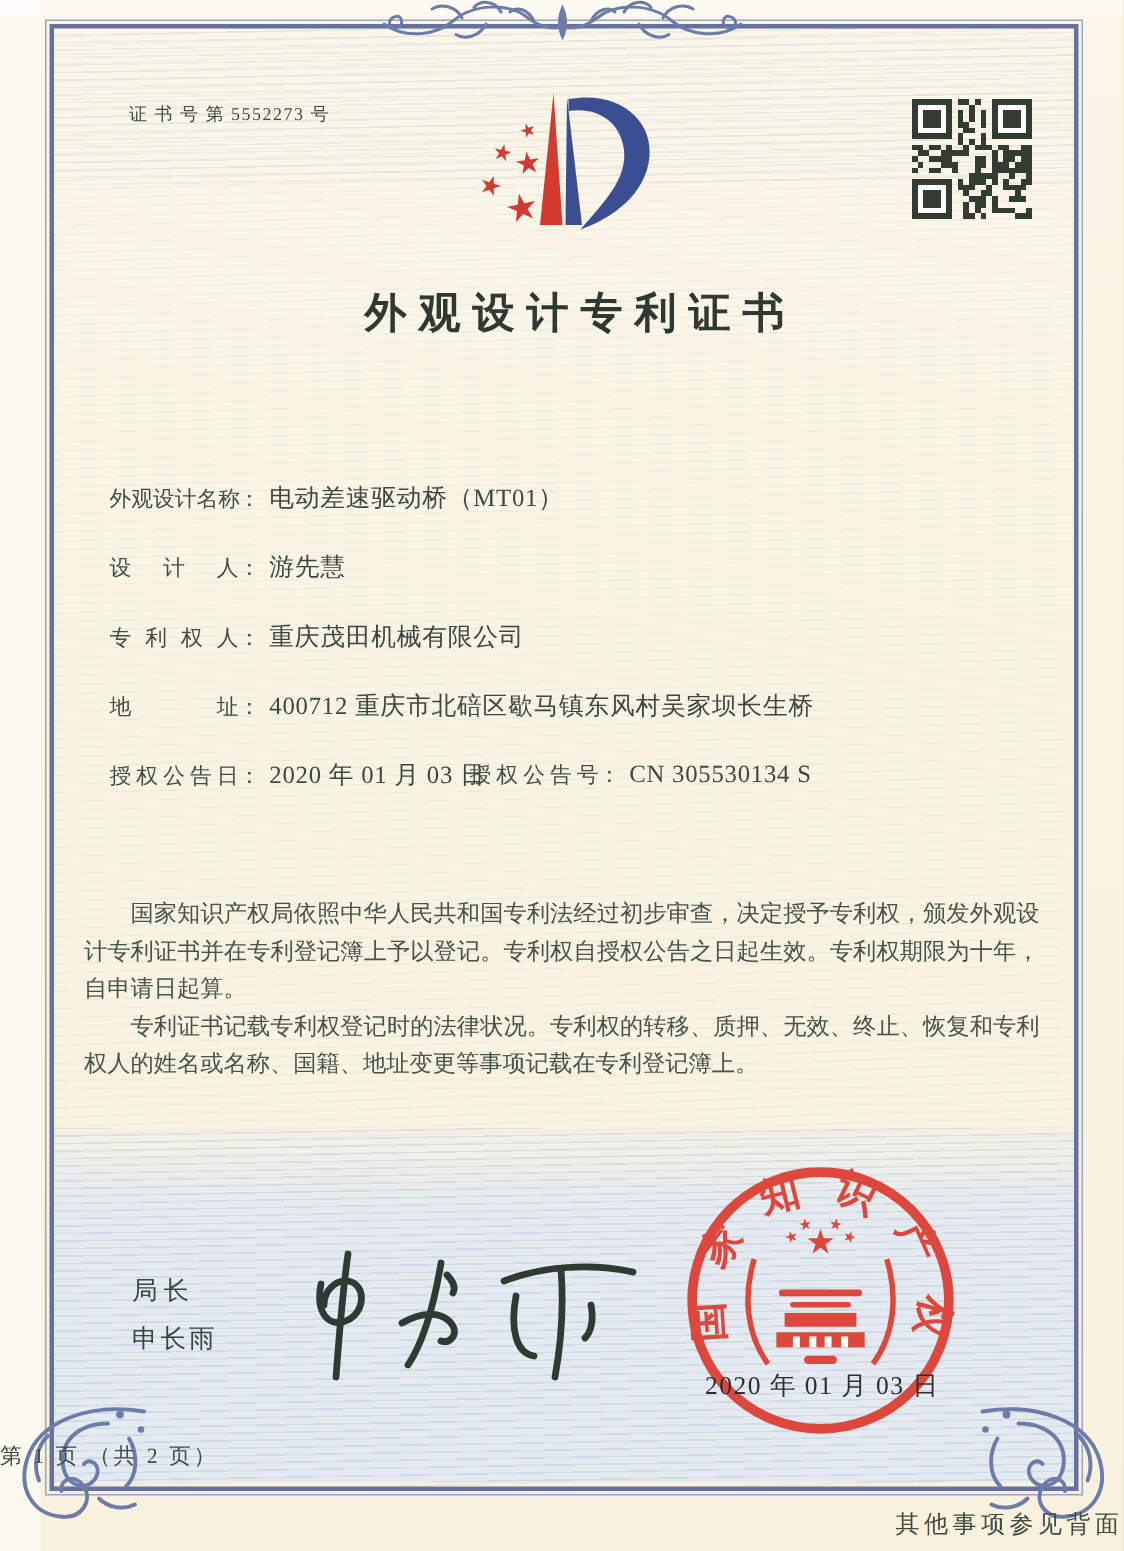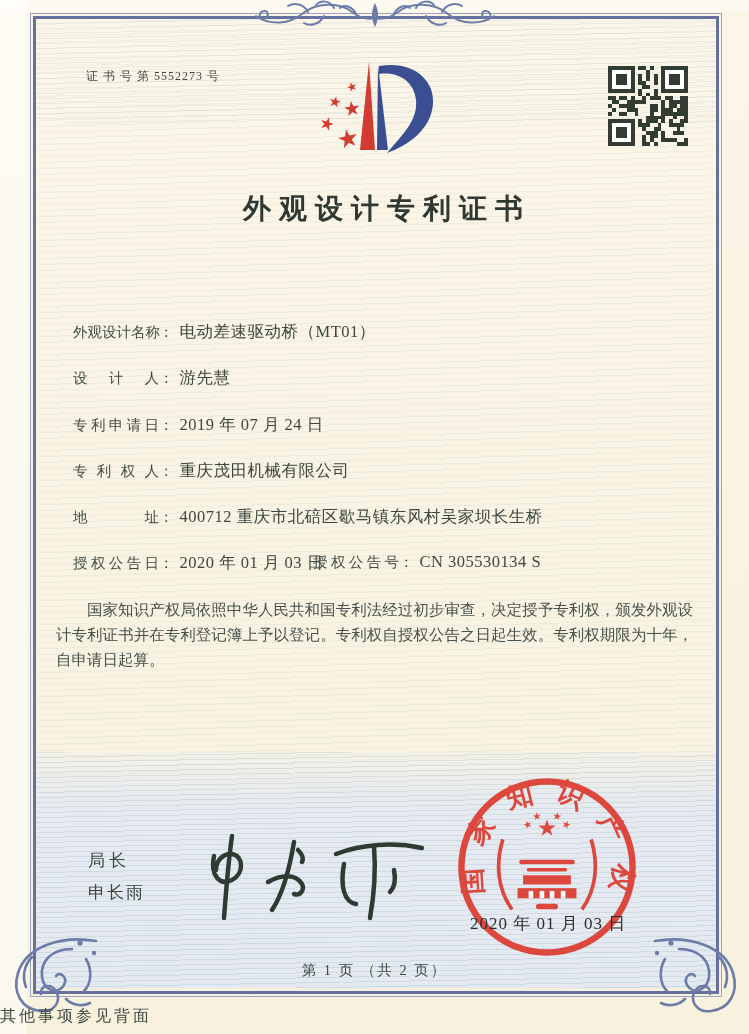--- a/index.html
+++ b/index.html
@@ -60,23 +60,23 @@
     font-size:15.5px;line-height:25px;text-align:justify;}
   .body-text p{margin:0;text-indent:2em;}
 
   .sig-title{position:absolute;left:88px;top:849px;font-size:17px;letter-spacing:4px;color:#39453d;}
   .sig-name{position:absolute;left:88px;top:881px;font-size:17px;letter-spacing:2px;color:#39453d;text-align:right;}
   .handwriting{position:absolute;left:198px;top:830px;}
 
   .seal{position:absolute;left:455px;top:775px;opacity:.92;}
   .seal-date{position:absolute;left:470px;top:912px;font-size:17px;color:#2d2d2d;letter-spacing:1px;z-index:5;}
 
-  .page-info{position:absolute;left:0;right:0;top:961px;text-align:center;
+  .page-info{position:absolute;left:0;right:0;top:961px;text-align:left;
     font-size:14.5px;color:#3e4a42;letter-spacing:2px;}
-  .back-note{position:absolute;left:0;right:0;top:1006px;text-align:left;
+  .back-note{position:absolute;left:0;right:0;top:1006px;text-align:right;
     font-size:16px;color:#3f4a41;letter-spacing:3px;}
 </style>
 </head>
 <body>
 
 <div class="page">
 
   <div class="left-margin"></div>
   <div class="top-margin"></div>
 
@@ -294,38 +294,36 @@
   <div class="doc-title">外观设计专利证书</div>
 
   <div class="fields">
     <div class="row">
       <span class="lbl">外观设计名称</span><span class="colon">：</span><span class="val">电动差速驱动桥（MT01）</span>
     </div>
     <div class="row">
       <span class="lbl">设计人</span><span class="colon">：</span><span class="val">游先慧</span>
     </div>
     <div class="row">
-      <span class="lbl">专利申请日</span><span class="colon">：</span><span class="val">2019 年 07 月 24 日</span>
-    </div>
-    <div class="row">
       <span class="lbl">专利权人</span><span class="colon">：</span><span class="val">重庆茂田机械有限公司</span>
     </div>
     <div class="row">
       <span class="lbl">地址</span><span class="colon">：</span><span class="val">400712 重庆市北碚区歇马镇东风村吴家坝长生桥</span>
     </div>
     <div class="row">
       <span class="lbl">授权公告日</span><span class="colon">：</span><span class="val">2020 年 01 月 03 日</span>
       <span class="pair2">
         <span class="lbl">授权公告号</span><span class="colon">：</span><span class="val">CN 305530134 S</span>
       </span>
     </div>
   </div>
 
   <div class="body-text">
     <p>国家知识产权局依照中华人民共和国专利法经过初步审查，决定授予专利权，颁发外观设计专利证书并在专利登记簿上予以登记。专利权自授权公告之日起生效。专利权期限为十年，自申请日起算。</p>
+    <p>专利证书记载专利权登记时的法律状况。专利权的转移、质押、无效、终止、恢复和专利权人的姓名或名称、国籍、地址变更等事项记载在专利登记簿上。</p>
   </div>
 
   <div class="sig-title">局长</div>
   <div class="sig-name">申长雨</div>
   <div class="handwriting">
     <svg width="240" height="92" viewBox="0 0 240 92" fill="none" stroke="#2f3a33" stroke-width="4.5" stroke-linecap="round">
       <path d="M34,6 C30,34 28,62 26,88"></path>
       <path d="M16,26 C12,46 22,56 34,50 C46,44 46,26 34,24 C26,23 18,30 18,40"></path>
       <path d="M96,12 C92,36 86,62 74,80"></path>
       <path d="M70,52 C84,44 98,44 104,54 C107,60 102,66 96,64"></path>

